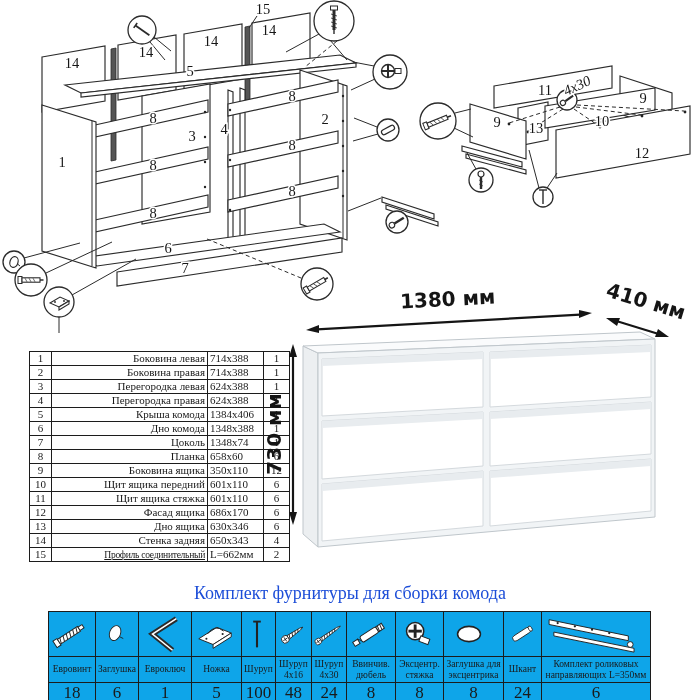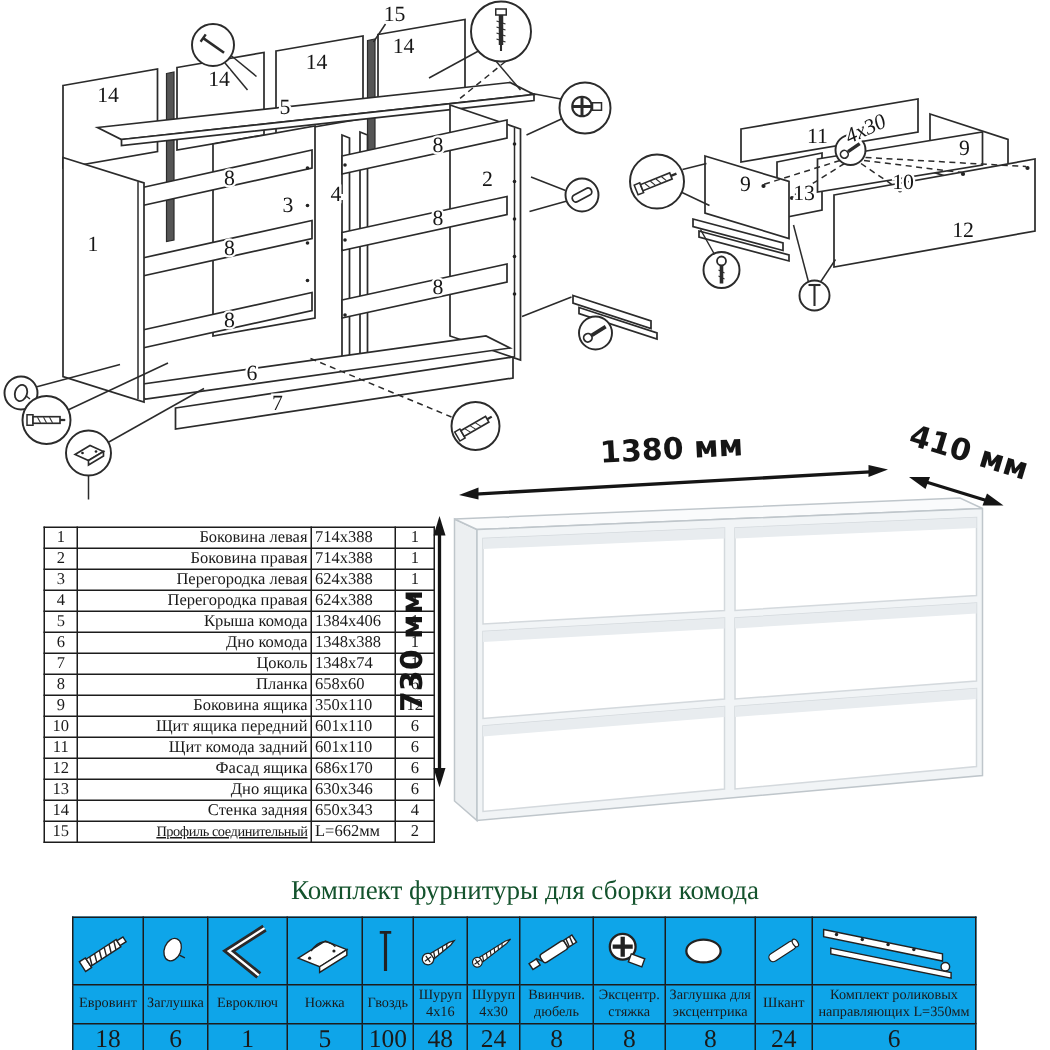--- a/index.html
+++ b/index.html
@@ -24,21 +24,21 @@
   .dresser .ah{fill:#151515;}
   .parts{position:absolute;left:29px;top:351px;border-collapse:collapse;table-layout:fixed;
          font-size:11px;line-height:1;background:#fff;}
   .parts td{border:1px solid #1c1c1c;height:13px;padding:0 2px;overflow:hidden;white-space:nowrap;}
   .parts .c-num{width:17px;text-align:center;}
   .parts .c-name{width:151px;text-align:right;}
   .parts .c-size{width:51px;text-align:left;}
   .parts .c-qty{width:21px;text-align:center;}
   .parts tr:last-child .c-name{font-size:9.6px;letter-spacing:-0.3px;text-decoration:underline;}
   .hw-title{position:absolute;left:48px;top:583px;width:604px;text-align:center;
-            font-size:18px;color:#14532d;}
+            font-size:18px;color:#1d4ed8;}
   .hw{position:absolute;left:48px;top:611px;border-collapse:collapse;table-layout:fixed;background:#0ea5e9;}
   .hw td{border:1px solid #1c1c1c;text-align:center;vertical-align:middle;padding:0;}
   .hw .ico{height:44px;}
   .hw .lbl{height:23px;font-size:9.5px;line-height:1.08;padding:1px 1px;}
   .hw .qty{height:17px;font-size:17px;}
   .hw svg .s{stroke:#222;fill:none;}
   .hw svg .sf{stroke:#222;fill:#fff;}
 </style>
 </head>
 <body>
@@ -370,21 +370,21 @@
 
       <tr>
         <td class="c-num">10</td>
         <td class="c-name">Щит ящика передний</td>
         <td class="c-size">601x110</td>
         <td class="c-qty">6</td>
       </tr>
 
       <tr>
         <td class="c-num">11</td>
-        <td class="c-name">Щит комода задний</td>
+        <td class="c-name">Щит ящика стяжка</td>
         <td class="c-size">601x110</td>
         <td class="c-qty">6</td>
       </tr>
 
       <tr>
         <td class="c-num">12</td>
         <td class="c-name">&nbsp;Фасад ящика</td>
         <td class="c-size">686x170</td>
         <td class="c-qty">6</td>
       </tr>
@@ -592,21 +592,21 @@
       <polygon class="sf" points="10,20 94,37 94,41 10,24"></polygon>
       <circle class="sf" cx="90" cy="33" r="3"></circle>
             </svg>
           </td>
   </tr>
   <tr>
     <td class="lbl">Евровинт</td>
     <td class="lbl">Заглушка</td>
     <td class="lbl">Евроключ</td>
     <td class="lbl">Ножка</td>
-    <td class="lbl">Гвоздь</td>
+    <td class="lbl">Шуруп</td>
     <td class="lbl">Шуруп 4x16</td>
     <td class="lbl">Шуруп 4x30</td>
     <td class="lbl">Ввинчив. дюбель</td>
     <td class="lbl">Эксцентр. стяжка</td>
     <td class="lbl">Заглушка для эксцентрика</td>
     <td class="lbl">Шкант</td>
     <td class="lbl">Комплект роликовых направляющих L=350мм</td>
   </tr>
   <tr>
     <td class="qty">18</td>

